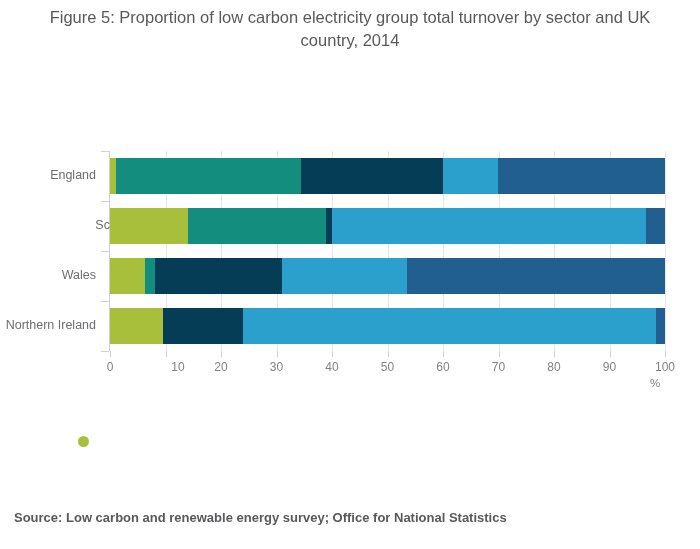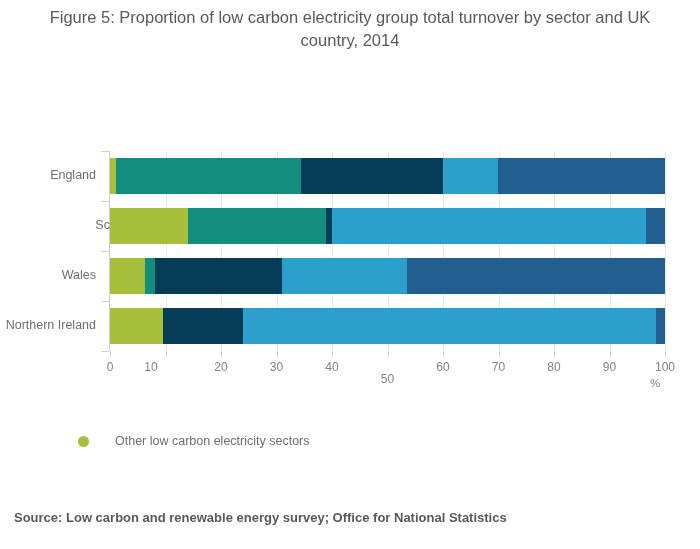--- a/index.html
+++ b/index.html
@@ -217,38 +217,37 @@
       </div>
       <div class="bar-row" style="left: 110px; top: 308px; width: 555px; height: 36px;">
         <div class="bar-seg" title="Northern Ireland — Other low carbon electricity sectors: 9.5%" style="width: 52.725px; background: rgb(168, 191, 60);"></div>
         <div class="bar-seg" title="Northern Ireland — Solar photovoltaic: 14.5%" style="width: 80.475px; background: rgb(5, 61, 86);"></div>
         <div class="bar-seg" title="Northern Ireland — Onshore wind: 74.3%" style="width: 412.365px; background: rgb(43, 160, 205);"></div>
         <div class="bar-seg" title="Northern Ireland — Offshore wind: 1.7%" style="width: 9.435px; background: rgb(32, 95, 143);"></div>
       </div>
     </div>
   <div id="x-labels">
       <div class="x-tick-label" style="left: 110px;">0</div>
-      <div class="x-tick-label" style="left: 151px;">10</div>
+      <div class="x-tick-label" style="left: 178px;">10</div>
       <div class="x-tick-label" style="left: 221px;">20</div>
       <div class="x-tick-label" style="left: 276.5px;">30</div>
       <div class="x-tick-label" style="left: 332px;">40</div>
-      <div class="x-tick-label" style="left: 387.5px; margin-top: 12px;">50</div>
+      <div class="x-tick-label" style="left: 387.5px;">50</div>
       <div class="x-tick-label" style="left: 443px;">60</div>
       <div class="x-tick-label" style="left: 498.5px;">70</div>
       <div class="x-tick-label" style="left: 554px;">80</div>
       <div class="x-tick-label" style="left: 609.5px;">90</div>
       <div class="x-tick-label" style="left: 665px;">100</div>
     </div>
   <div class="x-axis-title">%</div>
 </div>
 
 <div class="legend">
   <div class="legend-row" id="legend-row-1" style="position: absolute; left: 0px; top: 0px; width: 600px;">
     </div>
   <div class="legend-row" id="legend-row-2" style="position: absolute; left: 0px; top: 0px; width: 600px;">
       <div class="legend-item" style="position: absolute; left: 0px; top: 24px;">
         <span class="legend-dot" style="background: rgb(168, 191, 60);"></span>
-        <span class="legend-text">Other low carbon electricity sectors</span>
       </div>
     </div>
 </div>
 
 <div class="source">Source: Low carbon and renewable energy survey; Office for National Statistics</div>
 
 </body></html>

